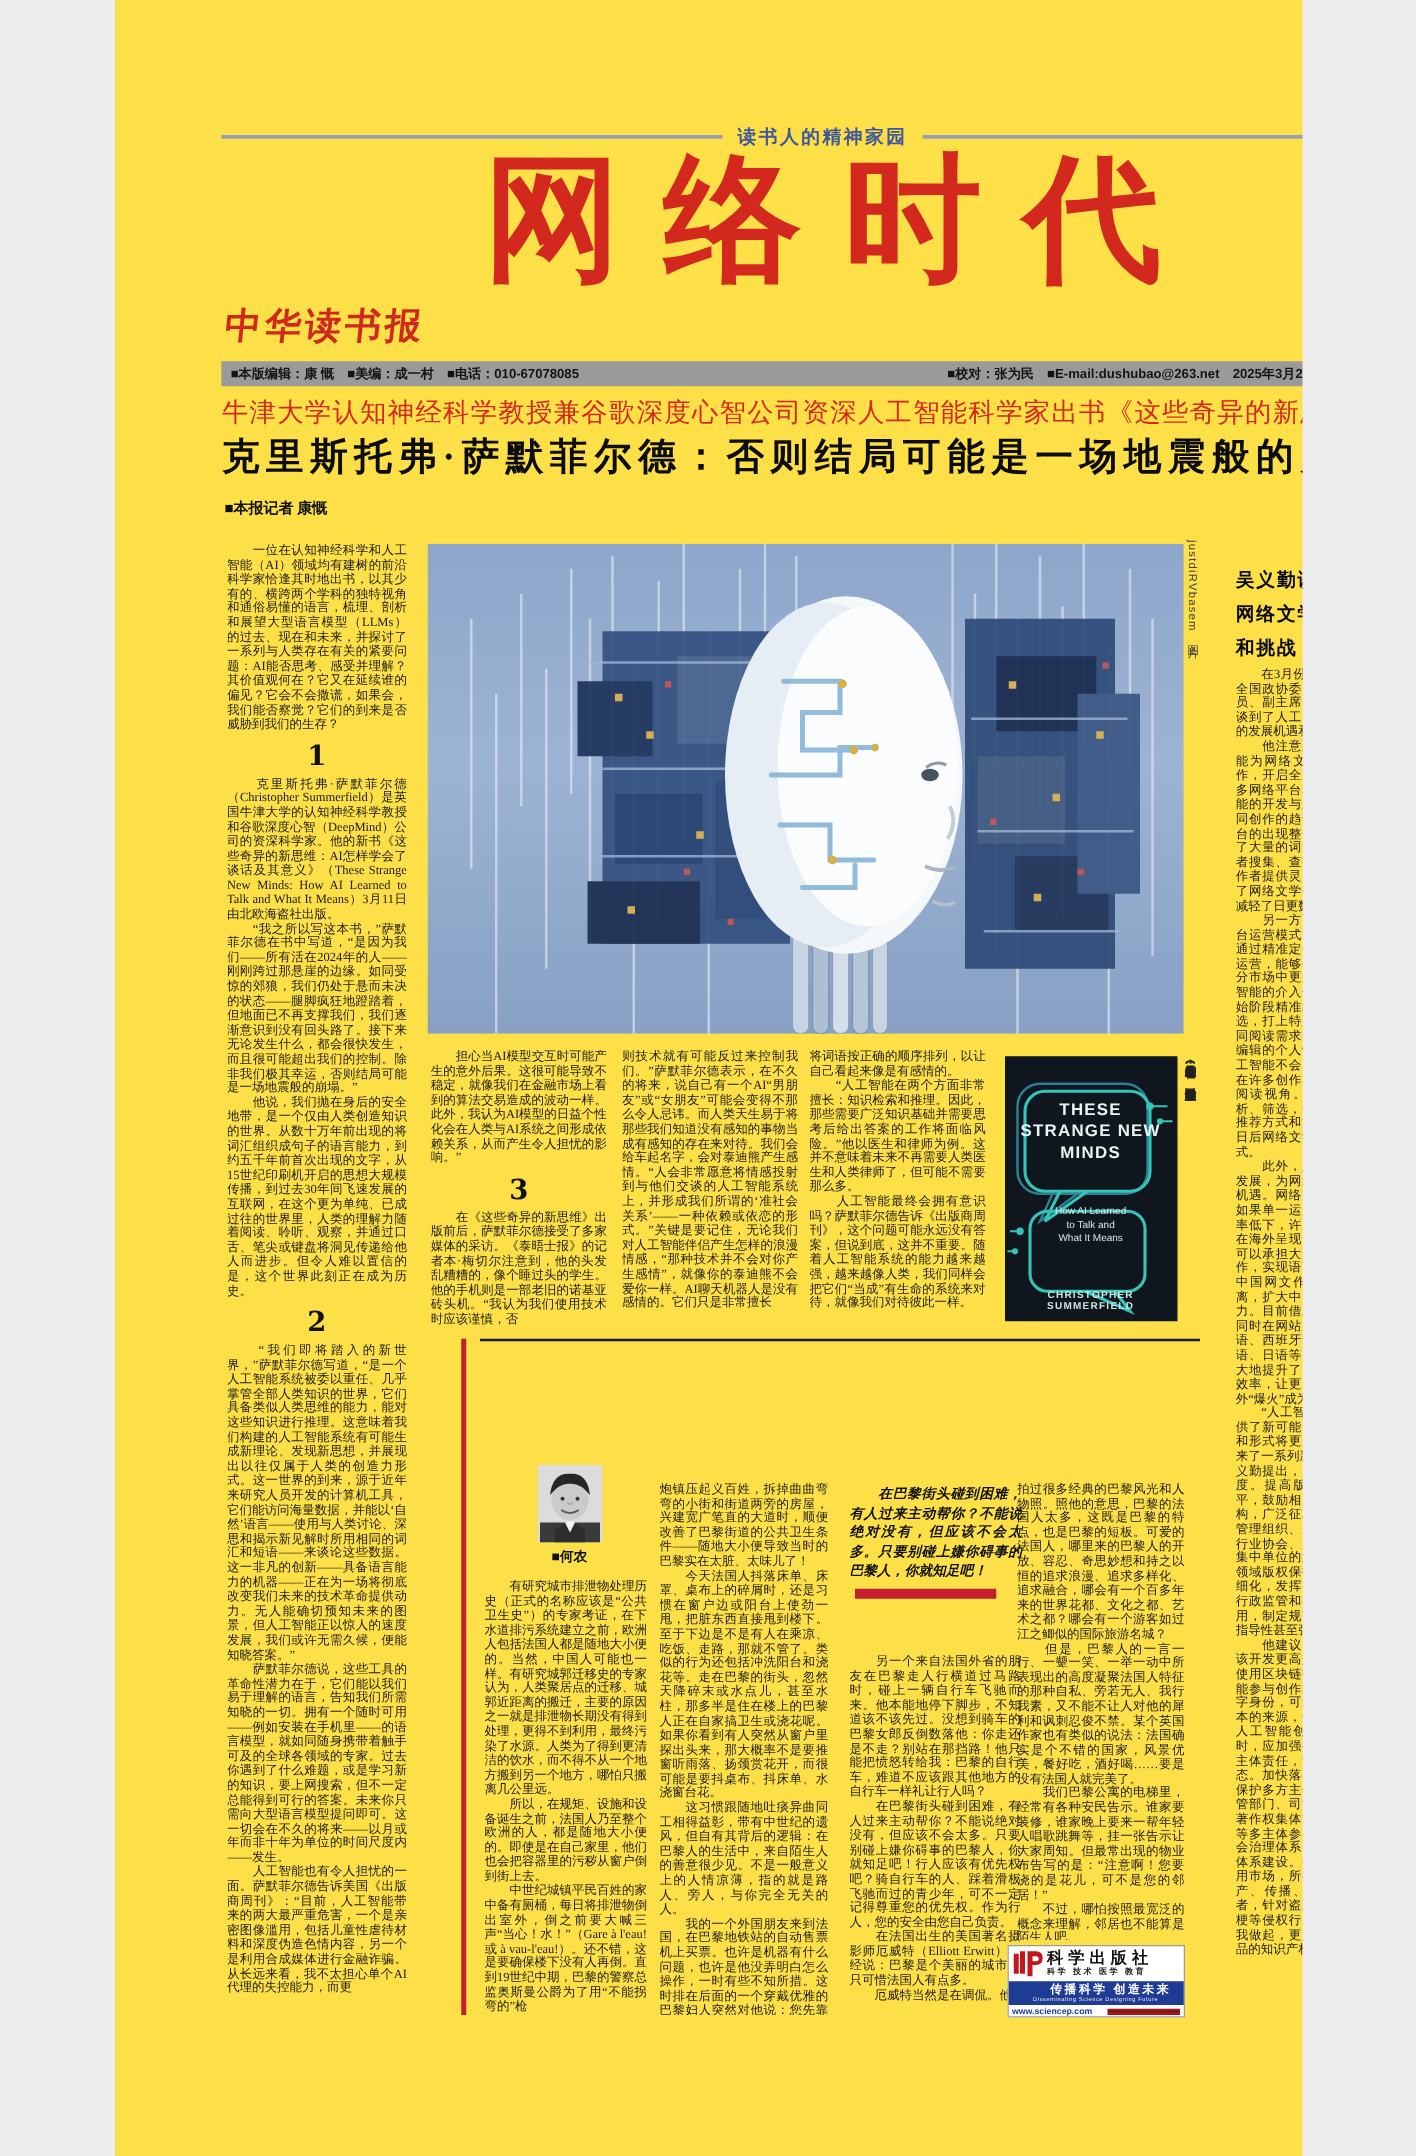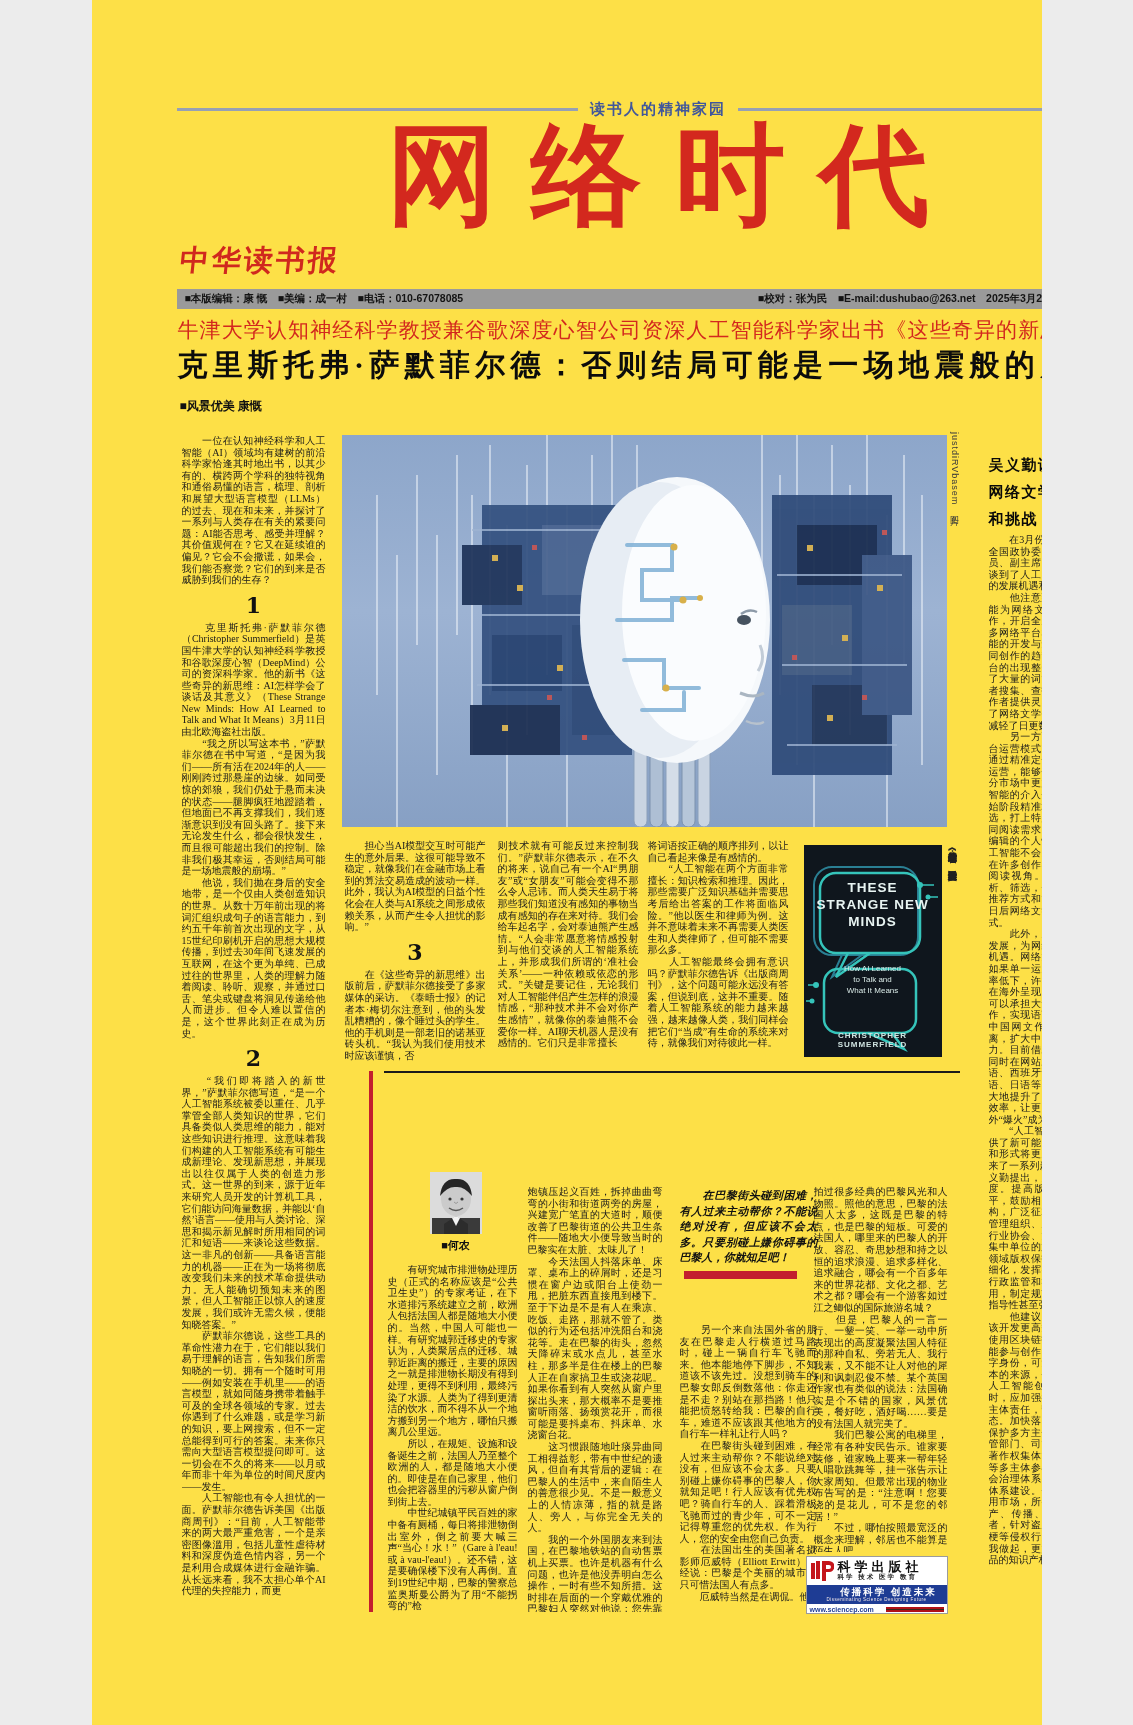--- a/index.html
+++ b/index.html
@@ -94,21 +94,21 @@
   <div class="abs papername">中华读书报</div>
   <div class="abs pagenum">17</div>
 
   <div class="abs infobar">
     <span>■本版编辑：康 慨　■美编：成一村　■电话：010-67078085</span>
     <span>■校对：张为民　■E-mail:dushubao@263.net　2025年3月26日</span>
   </div>
 
   <div class="abs kicker">牛津大学认知神经科学教授兼谷歌深度心智公司资深人工智能科学家出书《这些奇异的新思维》</div>
   <div class="abs headline">克里斯托弗·萨默菲尔德：否则结局可能是一场地震般的崩塌</div>
-  <div class="abs byline">■风景优美 康慨</div>
+  <div class="abs byline">■本报记者 康慨</div>
 
   <div class="abs col1">
     <div class="btxt" style="height:auto">　　一位在认知神经科学和人工智能（AI）领域均有建树的前沿科学家恰逢其时地出书，以其少有的、横跨两个学科的独特视角和通俗易懂的语言，梳理、剖析和展望大型语言模型（LLMs）的过去、现在和未来，并探讨了一系列与人类存在有关的紧要问题：AI能否思考、感受并理解？其价值观何在？它又在延续谁的偏见？它会不会撒谎，如果会，我们能否察觉？它们的到来是否威胁到我们的生存？</div>
     <div class="secnum">1</div>
     <div class="btxt" style="height:auto">　　克里斯托弗·萨默菲尔德（Christopher Summerfield）是英国牛津大学的认知神经科学教授和谷歌深度心智（DeepMind）公司的资深科学家。他的新书《这些奇异的新思维：AI怎样学会了谈话及其意义》（These Strange New Minds: How AI Learned to Talk and What It Means）3月11日由北欧海盗社出版。
 　　“我之所以写这本书，”萨默菲尔德在书中写道，“是因为我们——所有活在2024年的人——刚刚跨过那悬崖的边缘。如同受惊的郊狼，我们仍处于悬而未决的状态——腿脚疯狂地蹬踏着，但地面已不再支撑我们，我们逐渐意识到没有回头路了。接下来无论发生什么，都会很快发生，而且很可能超出我们的控制。除非我们极其幸运，否则结局可能是一场地震般的崩塌。”
 　　他说，我们抛在身后的安全地带，是一个仅由人类创造知识的世界。从数十万年前出现的将词汇组织成句子的语言能力，到约五千年前首次出现的文字，从15世纪印刷机开启的思想大规模传播，到过去30年间飞速发展的互联网，在这个更为单纯、已成过往的世界里，人类的理解力随着阅读、聆听、观察，并通过口舌、笔尖或键盘将洞见传递给他人而进步。但令人难以置信的是，这个世界此刻正在成为历史。</div>
     <div class="secnum">2</div>
     <div class="btxt" style="height:auto">　　“我们即将踏入的新世界，”萨默菲尔德写道，“是一个人工智能系统被委以重任、几乎掌管全部人类知识的世界，它们具备类似人类思维的能力，能对这些知识进行推理。这意味着我们构建的人工智能系统有可能生成新理论、发现新思想，并展现出以往仅属于人类的创造力形式。这一世界的到来，源于近年来研究人员开发的计算机工具，它们能访问海量数据，并能以‘自然’语言——使用与人类讨论、深思和揭示新见解时所用相同的词汇和短语——来谈论这些数据。这一非凡的创新——具备语言能力的机器——正在为一场将彻底改变我们未来的技术革命提供动力。无人能确切预知未来的图景，但人工智能正以惊人的速度发展，我们或许无需久候，便能知晓答案。”
 　　萨默菲尔德说，这些工具的革命性潜力在于，它们能以我们易于理解的语言，告知我们所需知晓的一切。拥有一个随时可用——例如安装在手机里——的语言模型，就如同随身携带着触手可及的全球各领域的专家。过去你遇到了什么难题，或是学习新的知识，要上网搜索，但不一定总能得到可行的答案。未来你只需向大型语言模型提问即可。这一切会在不久的将来——以月或年而非十年为单位的时间尺度内——发生。

